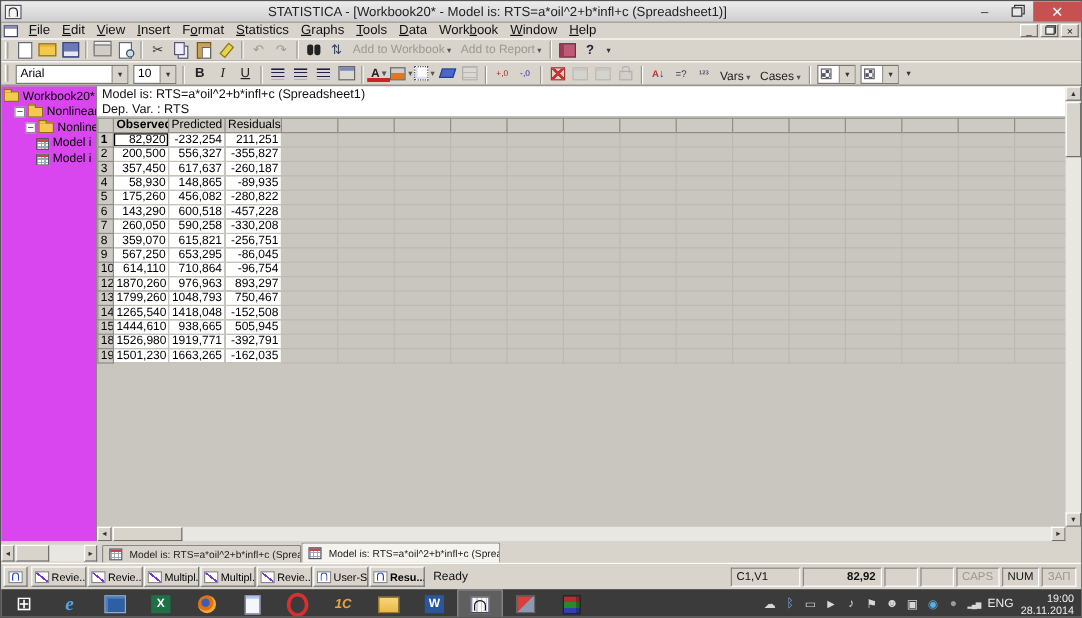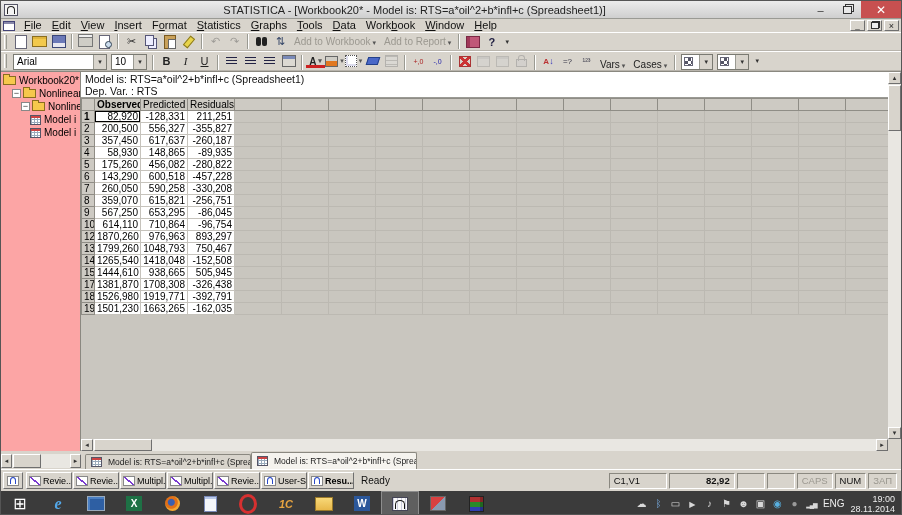--- a/index.html
+++ b/index.html
@@ -96,21 +96,21 @@
   .tb-copy-with-headers-icon::before,.tb-paste-special-icon::before { content:""; width:11px; height:9px; background:#d5d2cb; border:1px solid #999; box-shadow:inset 0 2px #bbb; }
   .tb-lock-icon::before { content:""; width:9px; height:6px; background:#cfcdc6; border:1px solid #888; margin-top:4px; }
   .tb-lock-icon::after { content:""; position:absolute; top:2px; width:5px; height:5px; border:1px solid #888; border-bottom:none; border-radius:3px 3px 0 0; }
   .tb-sort-icon::before { content:"A"; font-weight:bold; font-size:8px; color:#b33; }
   .tb-sort-icon::after { content:"↓"; font-size:9px; color:#33b; }
   .tb-variable-specs-icon::before { content:"=?"; font-size:8px; color:#334; }
   .tb-cell-specs-icon::before { content:"¹²³"; font-size:8px; color:#334; }
 
   
   .main { position:absolute; left:0; top:70px; right:0; height:380px; border-top:1px solid #8a8880; }
-  .tree { position:absolute; left:0; top:0; bottom:0; width:80px; background:#fca5a5; border-right:1px solid #8a8880;
+  .tree { position:absolute; left:0; top:0; bottom:0; width:80px; background:#d946ef; border-right:1px solid #8a8880;
     overflow:hidden; padding-top:2px; }
   .tree-row { display:flex; align-items:center; height:13px; font-size:10px; white-space:nowrap; }
   .expander { width:9px; height:9px; border:1px solid #888; background:#fff; font-size:9px; line-height:7px;
     text-align:center; margin-right:2px; flex:none; color:#333; }
   .expander::before { content:"−"; }
   .t-folder { width:13px; height:9px; background:#f6c84c; border:1px solid #8a6d1f; position:relative; margin-right:3px; flex:none; }
   .t-folder::before { content:""; position:absolute; left:-1px; top:-3px; width:5px; height:2px; background:#f6c84c; border:1px solid #8a6d1f; border-bottom:none; }
   .t-sheet { width:11px; height:10px; border:1px solid #556; margin-right:3px; flex:none; background:#fff;
     background-image:linear-gradient(#c44 0 2px,transparent 2px),
       repeating-linear-gradient(90deg,#9ab 0 1px,transparent 1px 3px),
@@ -407,21 +407,21 @@
                 <th class="fill"></th>
                 <th class="fill"></th>
                 <th class="fill"></th>
                 <th class="fill"></th>
               </tr>
             </thead>
             <tbody>
               <tr>
                 <td class="rowhdr bold">1</td>
                 <td class="num sel">82,920</td>
-                <td class="num">-128,331</td>
+                <td class="num">-232,254</td>
                 <td class="num">211,251</td>
                 <td class="fill"></td>
                 <td class="fill"></td>
                 <td class="fill"></td>
                 <td class="fill"></td>
                 <td class="fill"></td>
                 <td class="fill"></td>
                 <td class="fill"></td>
                 <td class="fill"></td>
                 <td class="fill"></td>
@@ -669,40 +669,20 @@
                 <td class="fill"></td>
                 <td class="fill"></td>
                 <td class="fill"></td>
                 <td class="fill"></td>
               </tr>
               <tr>
                 <td class="rowhdr">15</td>
                 <td class="num">1444,610</td>
                 <td class="num">938,665</td>
                 <td class="num">505,945</td>
-                <td class="fill"></td>
-                <td class="fill"></td>
-                <td class="fill"></td>
-                <td class="fill"></td>
-                <td class="fill"></td>
-                <td class="fill"></td>
-                <td class="fill"></td>
-                <td class="fill"></td>
-                <td class="fill"></td>
-                <td class="fill"></td>
-                <td class="fill"></td>
-                <td class="fill"></td>
-                <td class="fill"></td>
-                <td class="fill"></td>
-              </tr>
-              <tr>
-                <td class="rowhdr">17</td>
-                <td class="num">1381,870</td>
-                <td class="num">1708,308</td>
-                <td class="num">-326,438</td>
                 <td class="fill"></td>
                 <td class="fill"></td>
                 <td class="fill"></td>
                 <td class="fill"></td>
                 <td class="fill"></td>
                 <td class="fill"></td>
                 <td class="fill"></td>
                 <td class="fill"></td>
                 <td class="fill"></td>
                 <td class="fill"></td>

